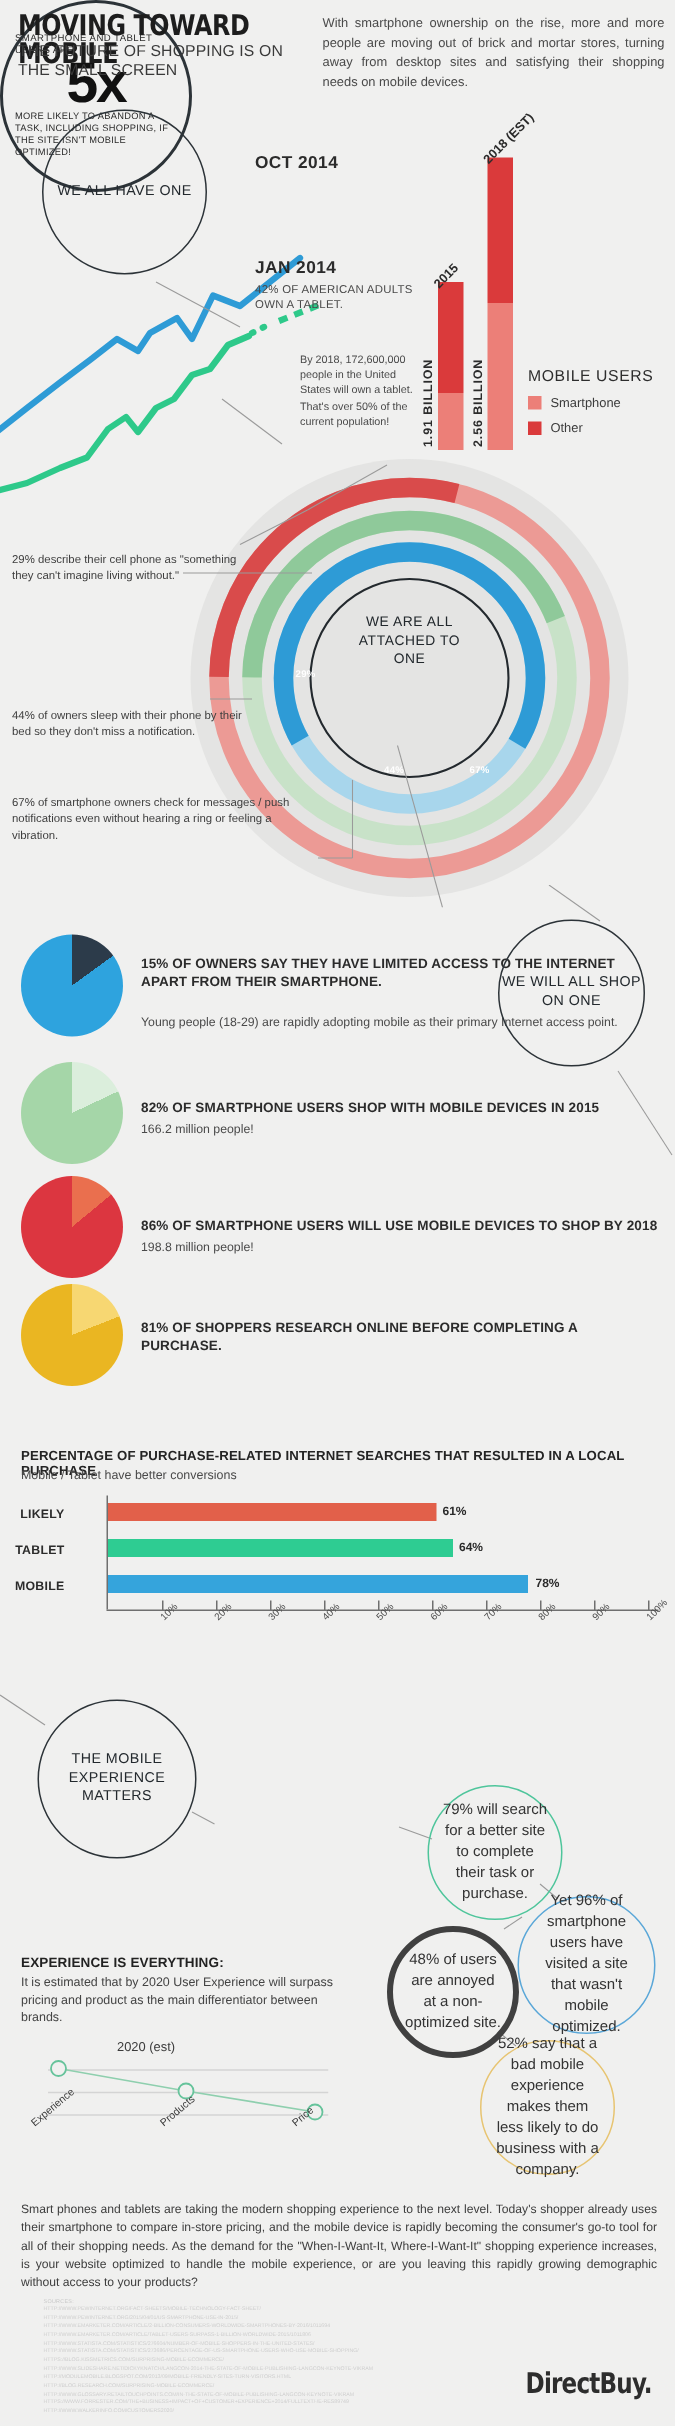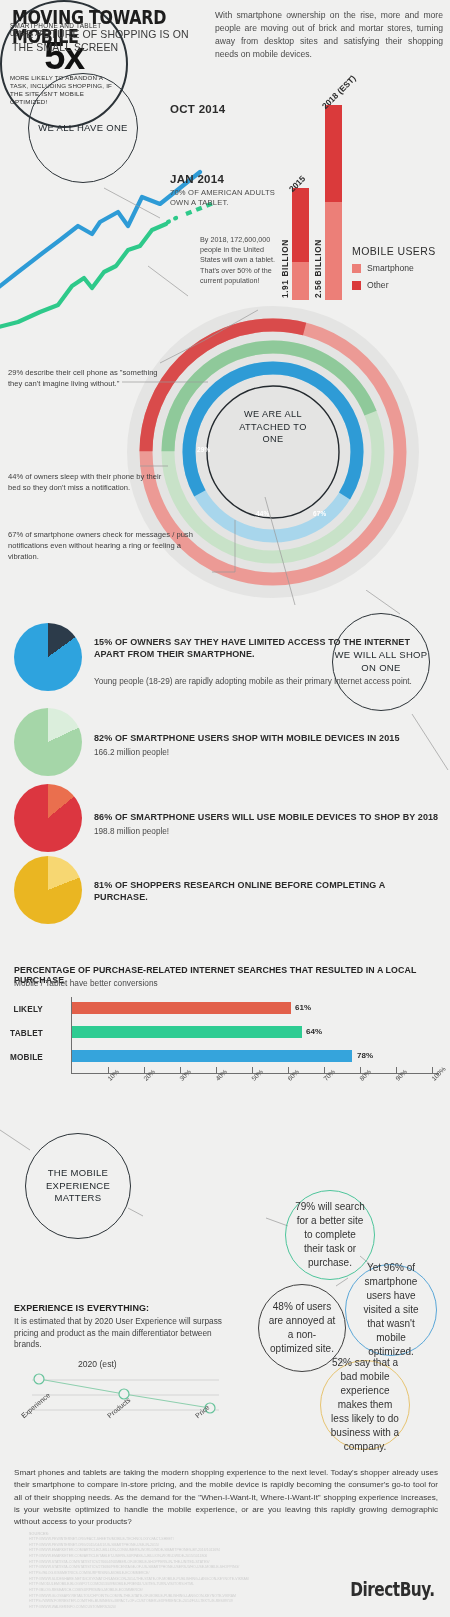--- a/index.html
+++ b/index.html
@@ -114,21 +114,21 @@
   #x5-top { font-size:6.4px; color:#2b2b2b; letter-spacing:0.3px; line-height:1.3; }
   #x5-big { font-size:38px; font-weight:bold; color:#111; line-height:0.95; letter-spacing:-1.5px; }
   #x5-bot { font-size:6.2px; color:#2b2b2b; letter-spacing:0.2px; line-height:1.3; }
   .soft-circle {
     position:absolute; border-radius:50%; display:flex; align-items:center;
     justify-content:center; text-align:center; padding:8px;
   }
   .soft-circle span { font-size:10px; color:#333; line-height:1.4; }
   #sc-79 { left:285px; top:1190px; width:90px; height:90px; border:1px solid #4ec59b; }
   #sc-96 { left:345px; top:1264px; width:92px; height:92px; border:1px solid #5aa7d8; }
-  #sc-48 { left:258px; top:1284px; width:88px; height:88px; border:1px solid #404040; }
+  #sc-48 { left:258px; top:1284px; width:88px; height:88px; border:4px solid #404040; }
   #sc-52 { left:320px; top:1360px; width:90px; height:90px; border:1px solid #e7c471; }
 
   
   #exp-title { left:14px; top:1303px; font-size:9px; font-weight:bold; color:#222; letter-spacing:0.1px; }
   #exp-body { left:14px; top:1316px; width:218px; font-size:8.3px; color:#444; line-height:1.4; }
   #exp-chart-label { left:78px; top:1359px; font-size:8.6px; color:#3b3b3b; }
   #exp-chart { left:14px; top:1372px; width:205px; height:58px; }
   .exp-axis-lbl { position:absolute; font-size:7px; color:#3a3a3a; white-space:nowrap;
                   transform:rotate(-40deg); transform-origin:left top; }
 
@@ -163,21 +163,21 @@
   <span>WE ALL HAVE ONE</span>
 </div>
 
 <div class="abs" id="oct-block">
 
   <div class="date-label">OCT 2014</div>
 </div>
 
 <div class="abs" id="jan-block">
   <div class="date-label">JAN 2014</div>
-  <div class="date-body" style="margin-top:3px">70% OF AMERICAN ADULTS OWN A TABLET.</div>
+  <div class="date-body" style="margin-top:3px">42% OF AMERICAN ADULTS OWN A TABLET.</div>
 </div>
 
 <div class="abs" id="tablet-note">By 2018, 172,600,000 people in the United States will own a tablet. That's over 50% of the current population!</div>
 
 <div class="abs" id="mobile-users-chart" style="left:0; top:0; width:450px; height:300px; pointer-events:none;">
 
   <div class="vbar" style="left:292px; top:188px; height:112px;">
     <div class="seg-other" style="height:74px;"></div>
     <div class="seg-smart" style="height:38px;"></div>
   </div>

